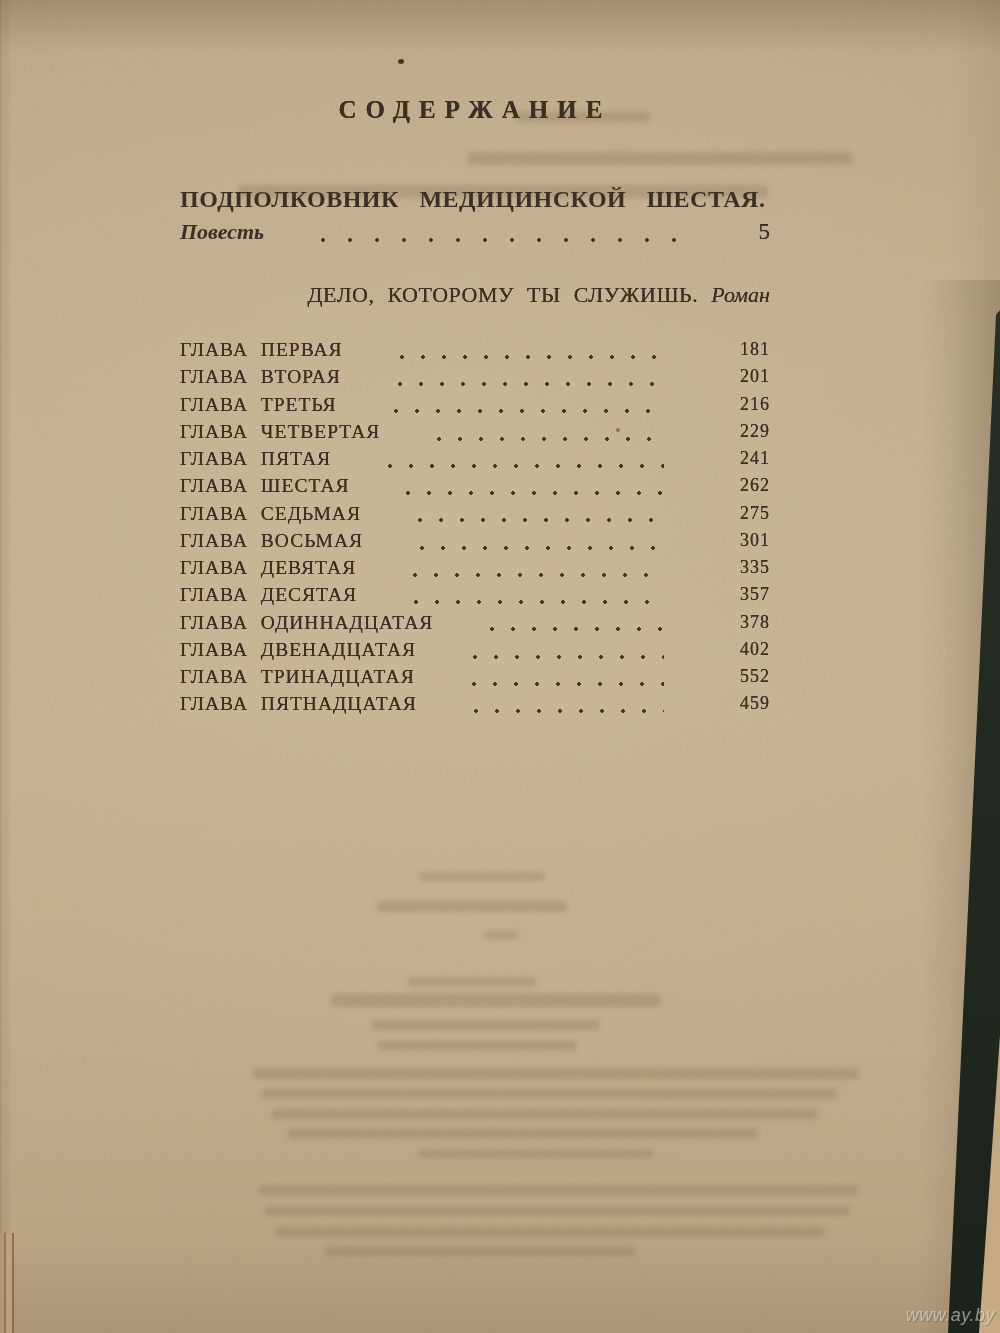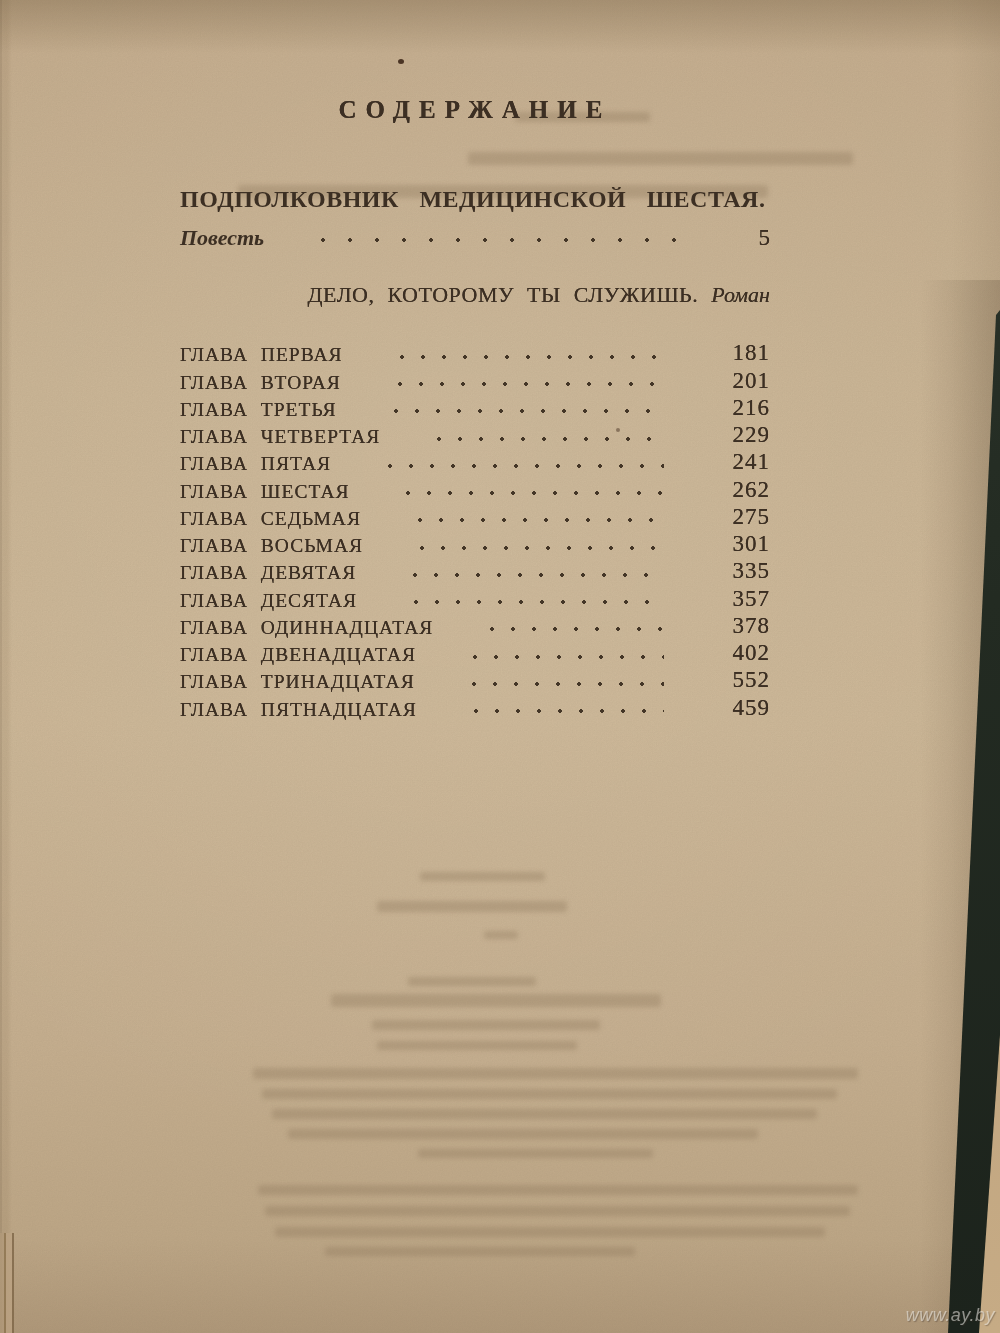--- a/index.html
+++ b/index.html
@@ -49,21 +49,21 @@
   
   .ink{color:#3c2f23;}
   .contents-title{
     position:absolute;left:180px;width:590px;top:96px;text-align:center;
     font-size:25px;font-weight:bold;letter-spacing:9px;text-shadow:0 0 .4px #3c2f23;
   }
   .novella-title{
     position:absolute;left:180px;top:186px;white-space:nowrap;
     font-size:24px;font-weight:bold;letter-spacing:.5px;word-spacing:14px;
   }
-  .row{display:flex;align-items:flex-end;gap:42px;}
+  .row{display:flex;align-items:flex-start;gap:42px;}
   .novella-row{position:absolute;left:180px;width:590px;top:219px;height:32px;}
   .novella-genre{font-style:italic;font-size:22px;font-weight:bold;}
   .novella-page{font-size:23px;width:40px;text-align:right;text-shadow:0 0 .4px #3c2f23;}
   .leader{
     flex:1;align-self:stretch;margin:0 12px 0 14px;
     background-image:radial-gradient(circle 1.8px at 3px 50%, #443627 88%, rgba(68,54,39,0) 100%);
     background-size:21px 8px;background-repeat:repeat-x;background-position:0 72%;
   }
   .novella-row .leader{background-size:27px 8px;}
   .novel-heading{
@@ -72,21 +72,21 @@
     text-shadow:0 0 .5px #3c2f23;
   }
   .novel-genre{font-style:italic;letter-spacing:0;word-spacing:2px;}
   .chapters{position:absolute;left:180px;width:590px;top:339px;}
   .chapter-row{height:27.25px;}
   .chapter-label{
     font-size:19.5px;letter-spacing:1px;word-spacing:7px;white-space:nowrap;
     text-shadow:0 0 .5px #3c2f23;
   }
   .chapter-page{
-    font-size:23px;width:52px;text-align:right;letter-spacing:1px;
+    font-size:18px;width:52px;text-align:right;letter-spacing:1px;
     text-shadow:0 0 .4px #3c2f23;
   }
   
   .watermark{
     position:absolute;right:5px;bottom:7px;z-index:10;
     font-family:"Liberation Sans",sans-serif;font-size:18px;
     color:rgba(238,236,232,.55);text-shadow:1px 1px 1px rgba(60,50,40,.35);
     letter-spacing:.5px;
     font-style:italic;
   }

